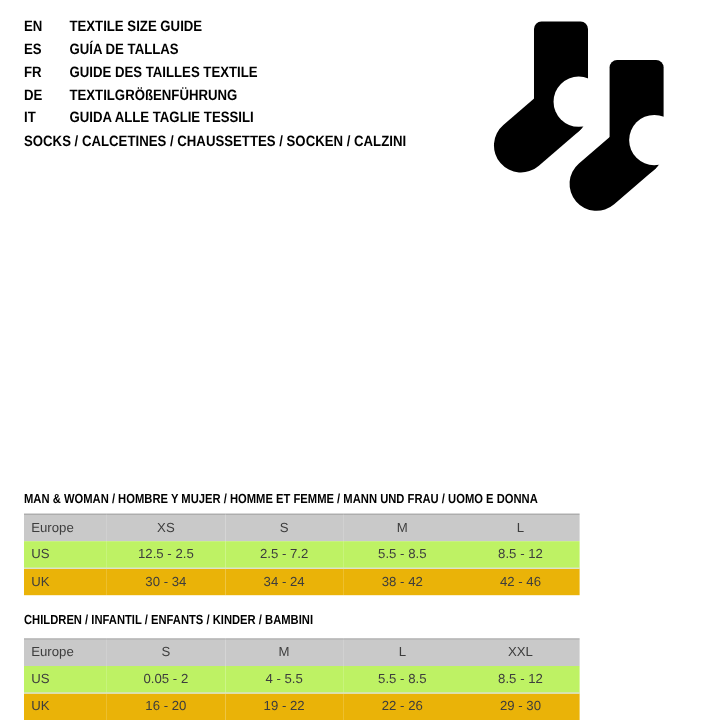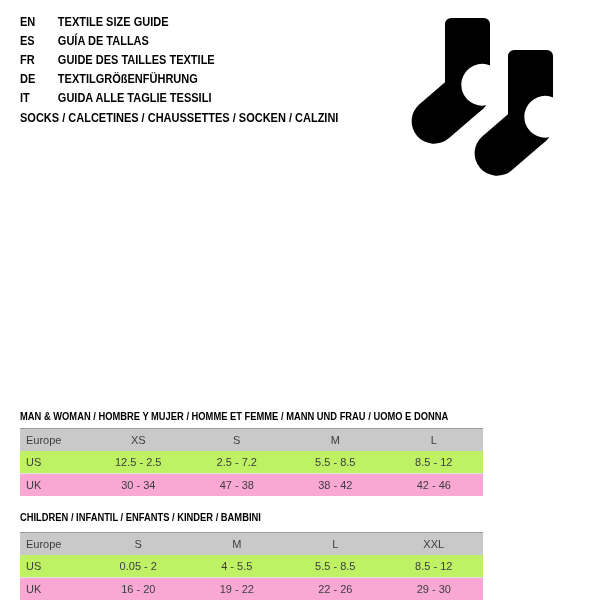--- a/index.html
+++ b/index.html
@@ -40,21 +40,21 @@
   #table-children{top:532px;}
   .size-table col.c-region{width:69px;}
   .size-table col.c-size{width:98.5px;}
   .size-table th,.size-table td{
     height:22px;padding:0;font-weight:normal;text-align:center;
     vertical-align:middle;line-height:16px;margin-top:38px;
   }
   .size-table th:first-child,.size-table td:first-child{text-align:left;padding-left:6px;}
   .size-table thead tr{background:#c9c9c9;border-top:1px solid #9c9c9c;}
   .size-table tbody tr.row-even{background:#bef264;border-bottom:1px solid #e0e0e0;}
-  .size-table tbody tr.row-odd{background:#f9a8d4;}
+  .size-table tbody tr.row-odd{background:#eab308;}
 </style>
 </head>
 <body>
 
 <div class="lang-list">
   <div class="lang-row">
     <span class="lang-code">EN</span>
     <span class="lang-label">TEXTILE SIZE GUIDE</span>
   </div>
   <div class="lang-row">
@@ -120,21 +120,21 @@
     <tr class="row-even">
       <td>US</td>
       <td>12.5 - 2.5</td>
       <td>2.5 - 7.2</td>
       <td>5.5 - 8.5</td>
       <td>8.5 - 12</td>
     </tr>
     <tr class="row-odd">
       <td>UK</td>
       <td>30 - 34</td>
-      <td>47 - 38</td>
+      <td>34 - 24</td>
       <td>38 - 42</td>
       <td>42 - 46</td>
     </tr>
   </tbody>
 </table>
 
 <div class="tbl-title" id="title-children">CHILDREN / INFANTIL / ENFANTS / KINDER / BAMBINI</div>
 <table class="size-table" id="table-children">
   <colgroup>
     <col class="c-region">

